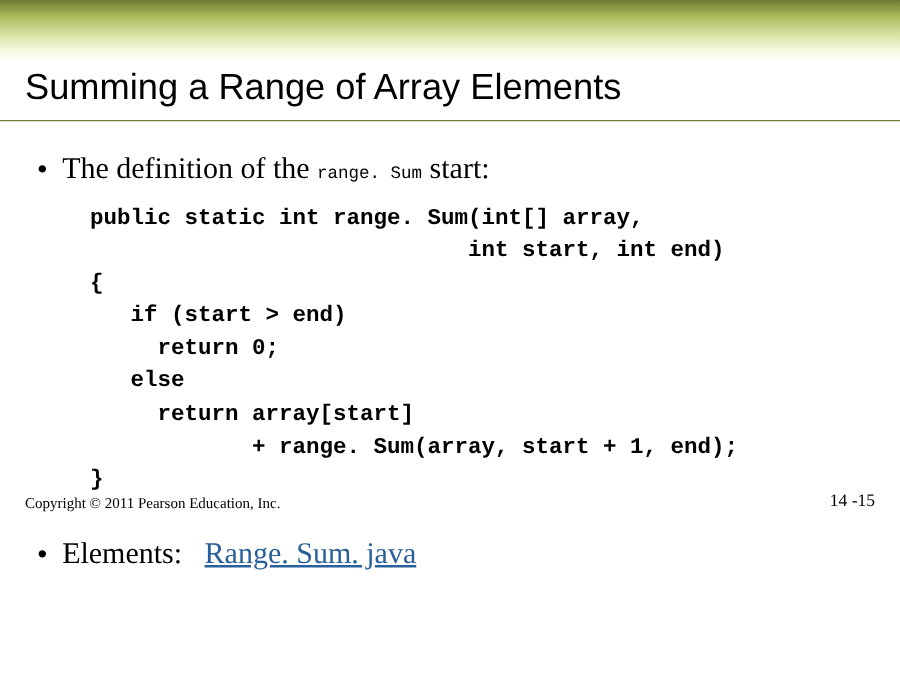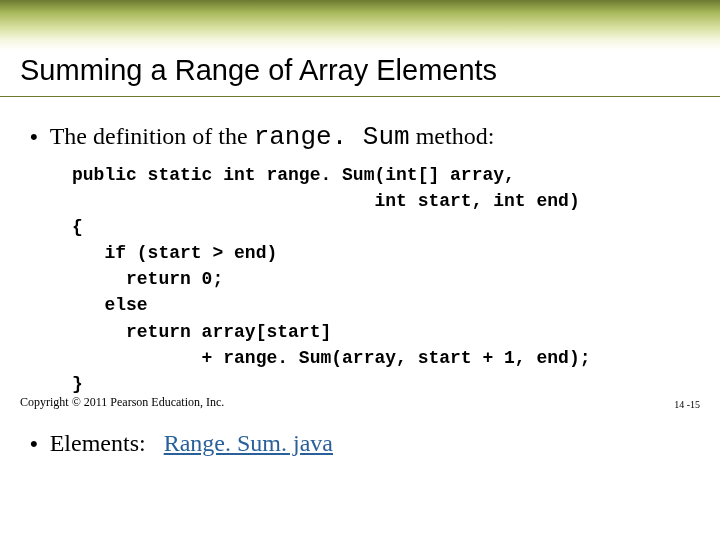--- a/index.html
+++ b/index.html
@@ -54,21 +54,21 @@
     margin-right: 12px;
     color: #000;
   }
   .bullet-text {
     font-family: "Times New Roman", Times, serif;
     font-size: 24px;
     color: #000;
   }
   .mono {
     font-family: "Courier New", Courier, monospace;
-    font-size: 26px;
+    font-size: 14px;
     text-align: right;
   }
   .code-block {
     position: absolute;
     left: 72px;
     top: 162px;
     font-family: "Courier New", Courier, monospace;
     font-size: 18px;
     font-weight: bold;
     white-space: pre;
@@ -86,38 +86,38 @@
     left: 20px;
     font-family: "Times New Roman", Times, serif;
     font-size: 12px;
     color: #000;
   }
   .footer-right {
     position: absolute;
     bottom: 18px;
     right: 20px;
     font-family: "Times New Roman", Times, serif;
-    font-size: 10px;
+    font-size: 14px;
     color: #000;
   }
 </style>
 </head>
 <body>
 
 <div class="slide">
 
   <div class="top-gradient"></div>
 
   <div class="title">Summing a Range of Array Elements</div>
   <div class="title-underline"></div>
 
   <div class="bullet-row" style="top:122px;">
     <span class="bullet-dot">•</span>
     <span class="bullet-text">
-      <span>The definition of the </span><span class="mono">range. Sum</span><span> method:</span>
+      <span>The definition of the </span><span class="mono">range. Sum</span><span> start:</span>
     </span>
   </div>
 
   <div class="code-block">public static int range. Sum(int[] array,
                             int start, int end)
 {
    if (start &gt; end)
      return 0;
    else
      return array[start]

